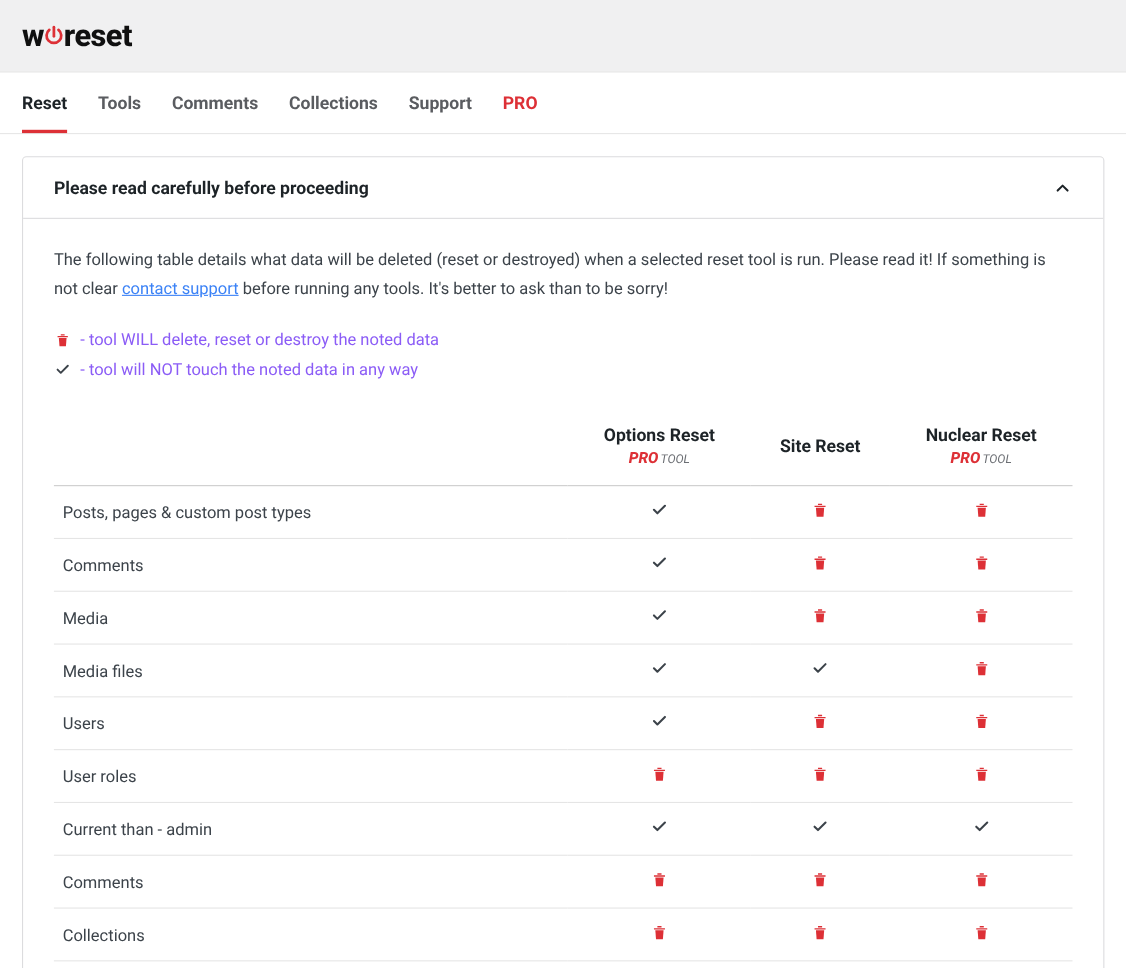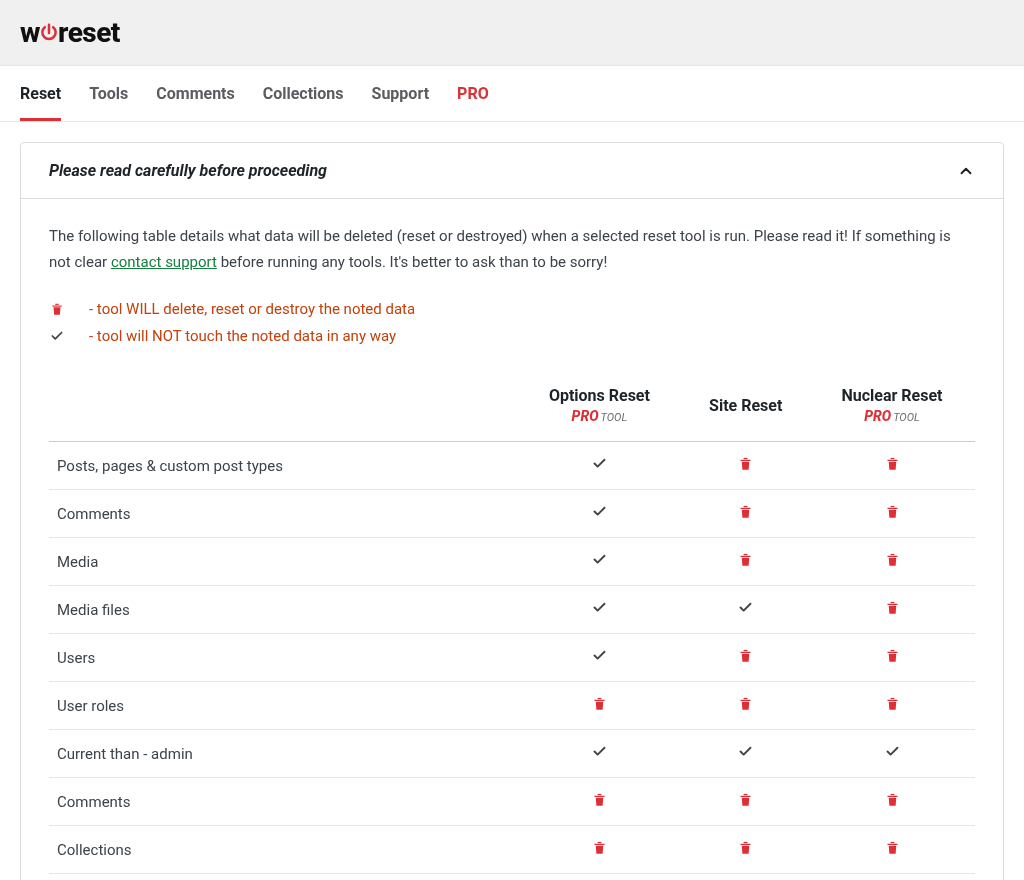--- a/index.html
+++ b/index.html
@@ -86,21 +86,20 @@
       border-radius: 4px;
     }
     
     .panel-header {
       display: flex;
       justify-content: space-between;
       align-items: center;
       padding: 18px 28px;
       cursor: pointer;
       border-bottom: 1px solid #dcdcde;
-      font-style: italic;
     }
     
     .panel-title {
       font-size: 16px;
       font-weight: 700;
       color: #1d2327;
     }
     
     .chevron {
       display: flex;
@@ -113,34 +112,34 @@
     }
     
     .intro-text {
       font-size: 15px;
       line-height: 1.75;
       color: #3c434a;
       margin-bottom: 20px;
     }
     
     .intro-text a {
-      color: #15803d;
+      color: #3b82f6;
       text-decoration: underline;
     }
     
     .legend {
       margin-bottom: 24px;
     }
     
     .legend-item {
       display: flex;
       align-items: center;
-      gap: 24px;
+      gap: 8px;
       font-size: 15px;
-      color: #c2410c;
+      color: #8b5cf6;
       line-height: 1.8;
     }
     
     .legend-icon {
       display: inline-flex;
       align-items: center;
       justify-content: center;
       width: 16px;
     }
     

